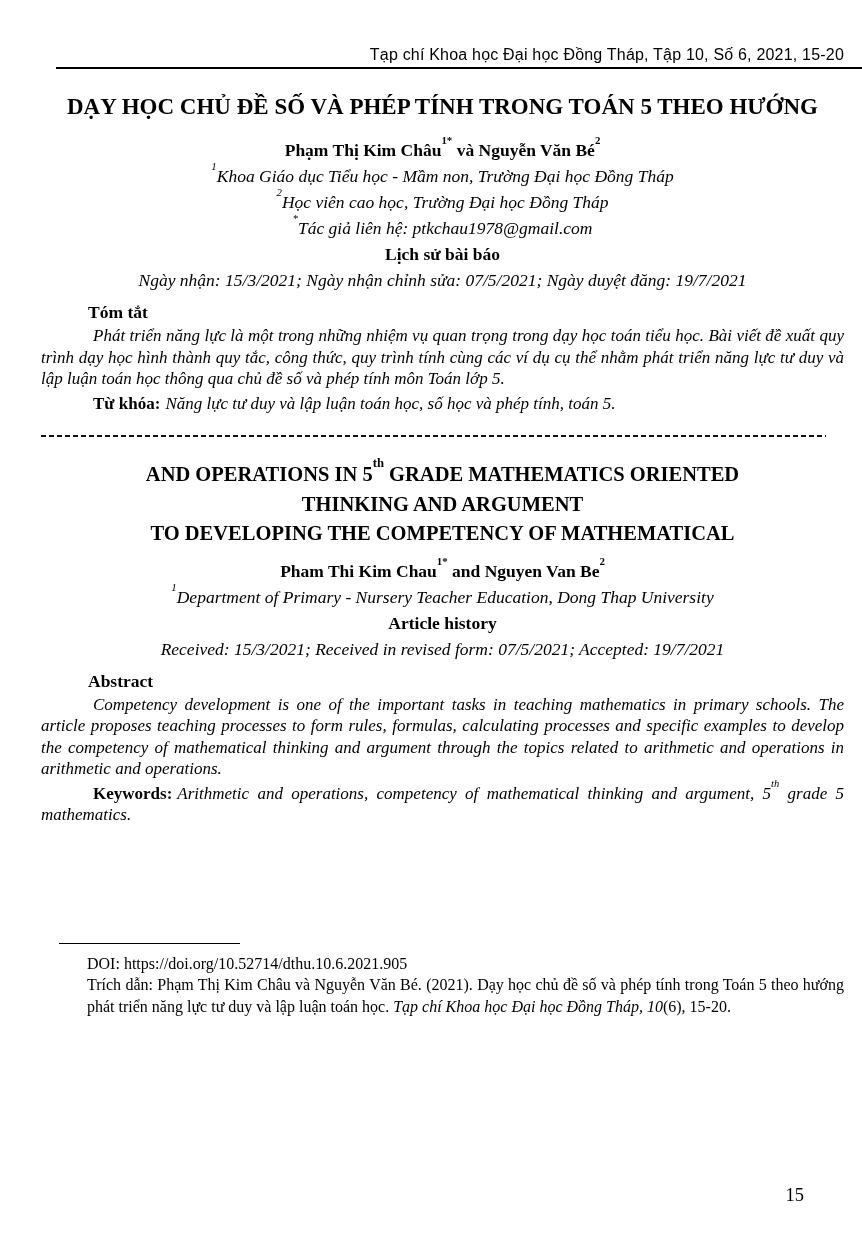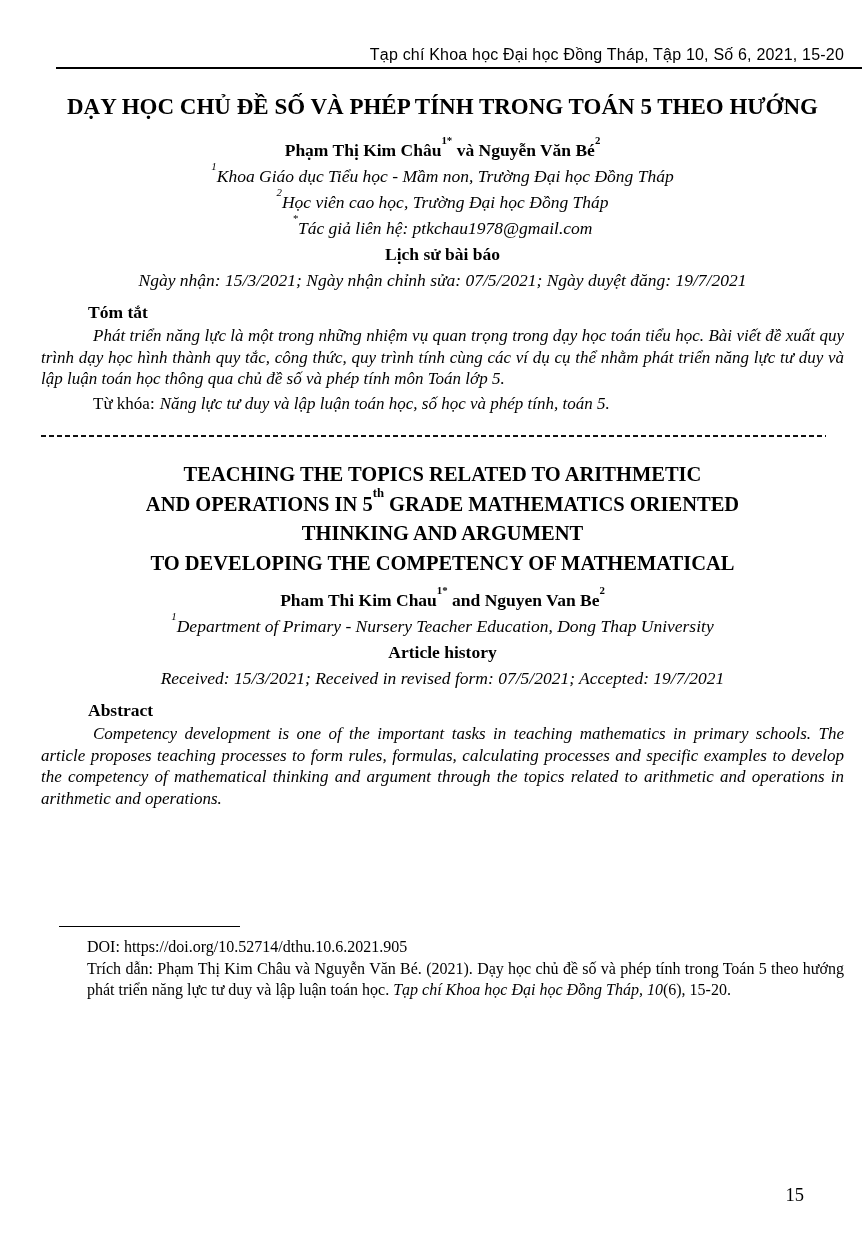--- a/index.html
+++ b/index.html
@@ -68,21 +68,21 @@
     line-height: 24px;
   }
   .para {
     margin: 1px 0 0 0;
     font-size: 17px;
     line-height: 21.5px;
     text-align: justify;
     text-indent: 52px;
   }
   .para.kw { margin-top: 3px; }
-  .kw-label { font-weight: normal; font-style: normal; margin-right: 5px; }
+  .kw-label { font-weight: bold; font-style: normal; margin-right: 5px; }
   
   .dashed-separator {
     height: 2px;
     margin: 21px 18px 0 0;
     background-image: repeating-linear-gradient(to right, #111 0, #111 5px, transparent 5px, transparent 8px);
   }
   
   .footer-block { margin-top: 117px; margin-left: 18px; }
   .footnote-rule {
     width: 181px;
@@ -126,35 +126,35 @@
     <div class="center-line italic">Ngày nhận: 15/3/2021; Ngày nhận chỉnh sửa: 07/5/2021; Ngày duyệt đăng: 19/7/2021</div>
   </div>
 
   <div class="section-heading">Tóm tắt</div>
   <p class="para italic">Phát triển năng lực là một trong những nhiệm vụ quan trọng trong dạy học toán tiểu học. Bài viết đề xuất quy trình dạy học hình thành quy tắc, công thức, quy trình tính cùng các ví dụ cụ thể nhằm phát triển năng lực tư duy và lập luận toán học thông qua chủ đề số và phép tính môn Toán lớp 5.</p>
   <p class="para italic kw"><span class="kw-label">Từ khóa:</span><span>Năng lực tư duy và lập luận toán học, số học và phép tính, toán 5.</span></p>
 
   <div class="dashed-separator"></div>
 
   <h2 class="title-en">
-      <span class="title-line">TEACHING THE TOPICS RELATED TO ARITHMETIC</span>
       <span class="title-line"><span>AND OPERATIONS IN 5</span><sup class="s">th</sup><span> GRADE MATHEMATICS ORIENTED</span></span>
       <span class="title-line">THINKING AND ARGUMENT</span>
       <span class="title-line">TO DEVELOPING THE COMPETENCY OF MATHEMATICAL</span>
     </h2>
 
   <div class="center-block en">
     <div class="center-line bold"><span>Pham Thi Kim Chau</span><sup class="s">1*</sup><span> and </span><span>Nguyen Van Be</span><sup class="s">2</sup></div>
     <div class="center-line italic"><sup class="s">1</sup><span>Department of Primary - Nursery Teacher Education, Dong Thap University</span></div>
     <div class="center-line bold">Article history</div>
     <div class="center-line italic">Received: 15/3/2021; Received in revised form: 07/5/2021; Accepted: 19/7/2021</div>
   </div>
 
   <div class="section-heading">Abstract</div>
   <p class="para italic">Competency development is one of the important tasks in teaching mathematics in primary schools. The article proposes teaching processes to form rules, formulas, calculating processes and specific examples to develop the competency of mathematical thinking and argument through the topics related to arithmetic and operations in arithmetic and operations.</p>
+  <p class="para italic kw"><span class="kw-label">Keywords:</span><span>Arithmetic and operations, competency of mathematical thinking and argument, 5</span><sup class="s">th</sup><span> grade 5 mathematics.</span></p>
 
   <div class="footer-block">
     <hr class="footnote-rule">
     <div class="footer-line">DOI: https://doi.org/10.52714/dthu.10.6.2021.905</div>
     <div class="footer-line"><span>Trích dẫn: Phạm Thị Kim Châu và Nguyễn Văn Bé. (2021). Dạy học chủ đề số và phép tính trong Toán 5 theo hướng phát triển năng lực tư duy và lập luận toán học. </span><span class="italic">Tạp chí Khoa học Đại học Đồng Tháp, 10</span><span>(6), 15-20.</span></div>
   </div>
 
   <div class="page-number">15</div>
 
 </div>

